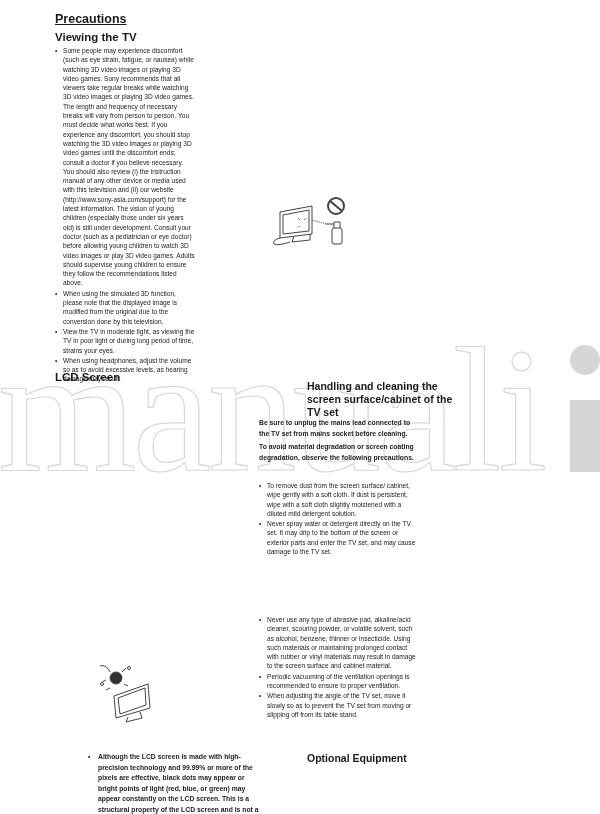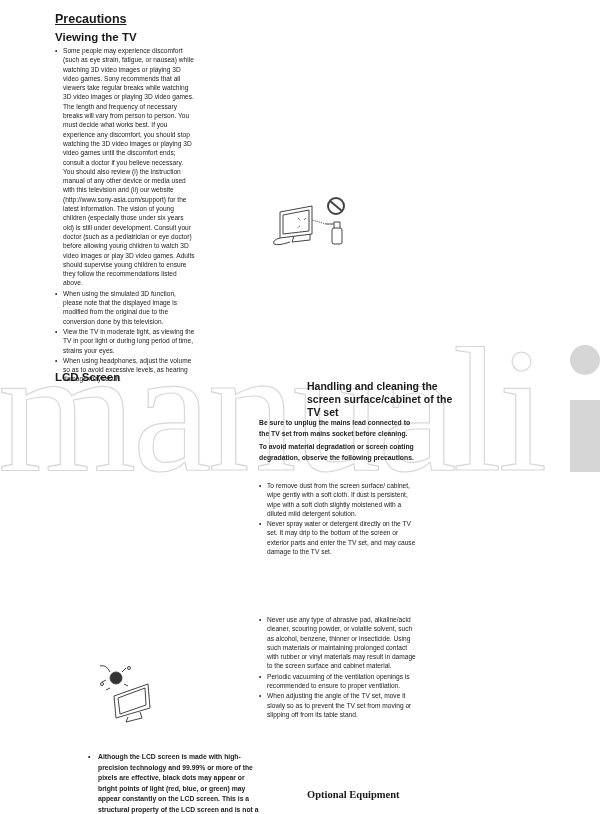--- a/index.html
+++ b/index.html
@@ -110,13 +110,13 @@
       <span class="cont">Never use any type of abrasive pad, alkaline/acid cleaner, scouring powder, or volatile solvent, such as alcohol, benzene, thinner or insecticide. Using such materials or maintaining prolonged contact with rubber or vinyl materials may result in damage to the screen surface and cabinet material.</span>
     </li>
   <li>
       <span class="cont">Periodic vacuuming of the ventilation openings is recommended to ensure to proper ventilation.</span>
     </li>
   <li>
       <span class="cont">When adjusting the angle of the TV set, move it slowly so as to prevent the TV set from moving or slipping off from its table stand.</span>
     </li>
 </ul>
 
-<div class="abs right big-h" style="top:788px;font-family:Liberation Serif, serif;">Optional Equipment</div>
+<div class="abs right big-h" style="top:752px;">Optional Equipment</div>
 
 </body></html>

